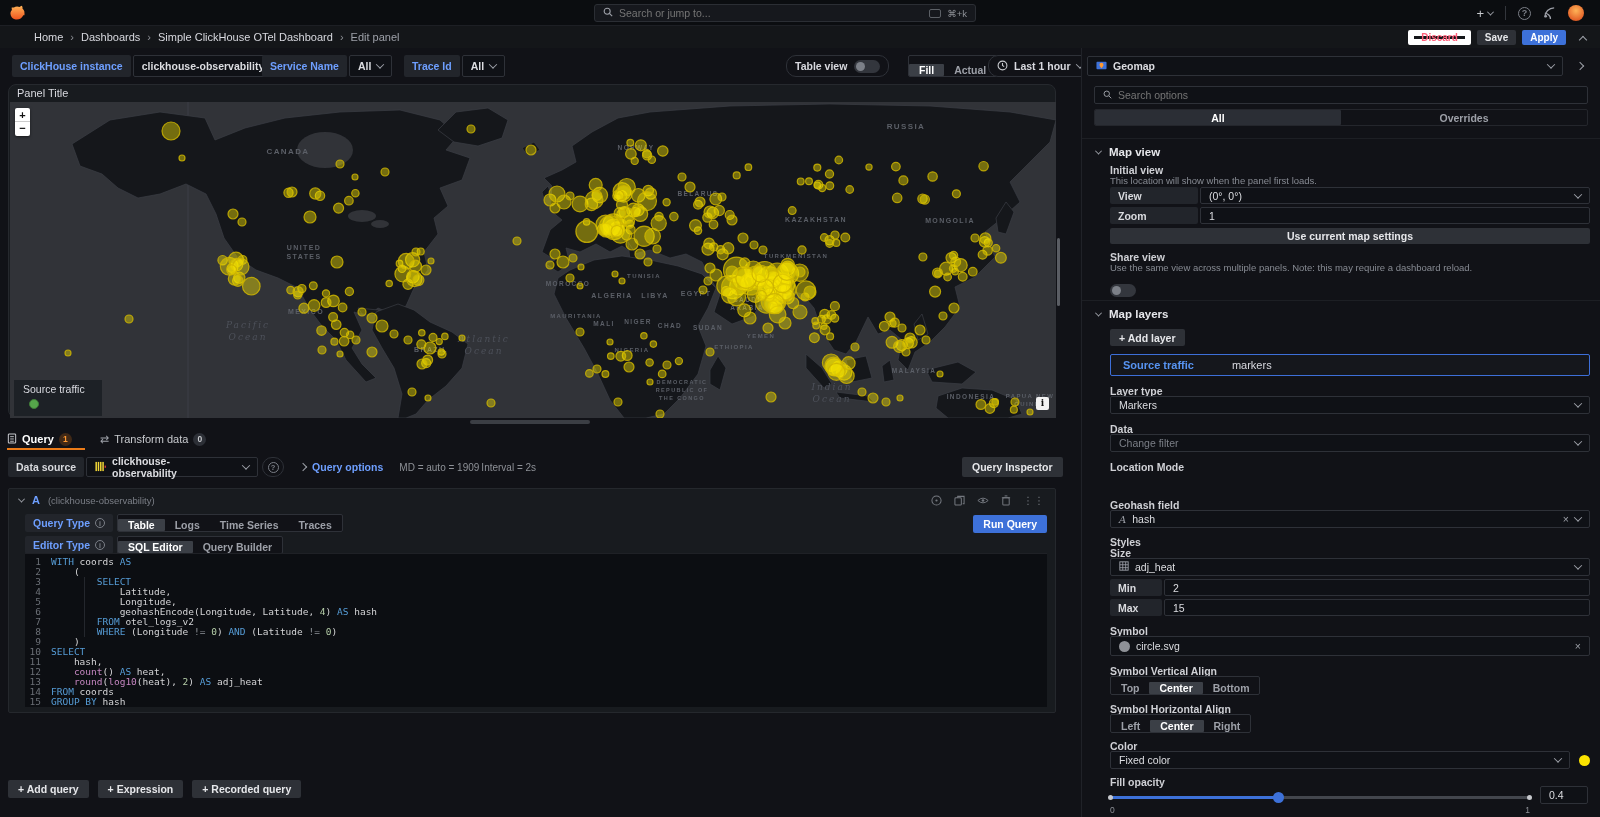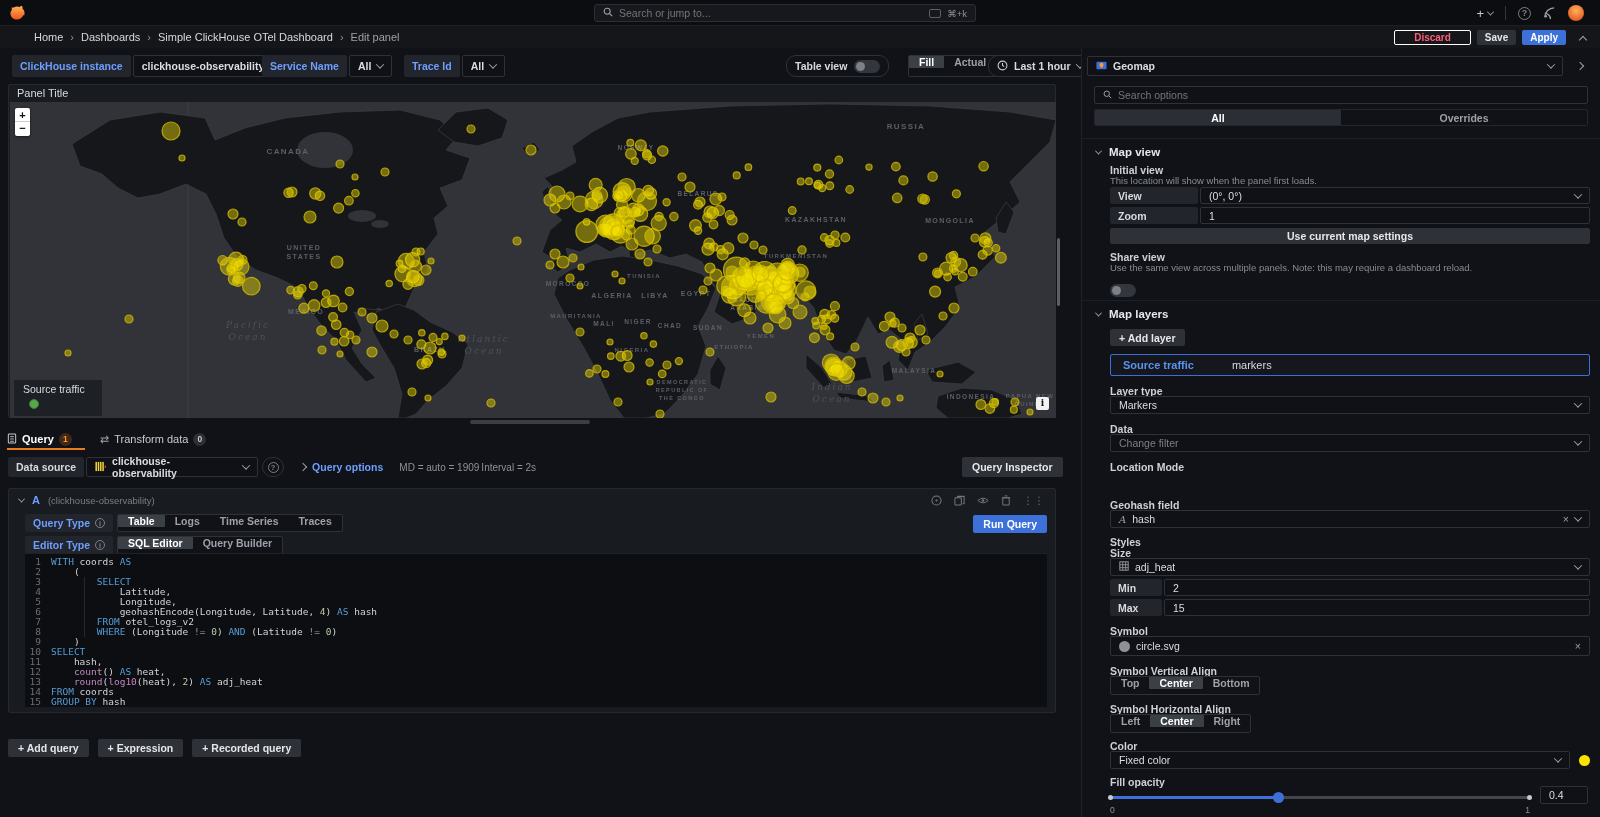--- a/index.html
+++ b/index.html
@@ -10,21 +10,21 @@
 .bx{border:1px solid #2e3138;border-radius:10px;background:#111217}
 .lbl{background:#22252b;border-radius:2px;display:flex;align-items:center;padding:0 8px;color:#d9dade;font-size:10.5px;font-weight:600}
 .blue{color:#6e9fff}
 .dim{color:#8e9197}
 .cv{display:inline-block;width:6px;height:6px;border-right:1.4px solid #9da0a8;border-bottom:1.4px solid #9da0a8;flex:none}
 .cvd{transform:rotate(45deg) translate(-1px,-1px)}
 .cvr{transform:rotate(-45deg)}
 .cvu{transform:rotate(-135deg)}
 .sel{display:flex;align-items:center;background:#0f1116;border:1px solid #2e3138;border-radius:2px;padding:0 8px;color:#dcdde1;font-size:10.5px;gap:6px}
 .sel .sp{flex:1}
-.segwrap{display:flex;border:1px solid #2e3138;border-radius:2px;background:#111217;align-items:flex-start}
+.segwrap{display:flex;border:1px solid #2e3138;border-radius:2px;background:#111217;align-items:flex-end}
 .sg{display:flex;align-items:center;padding:0 10px;color:#9da0a8;font-weight:600;font-size:10.5px}
 .sg.on{background:#3b3f46;color:#fff;border-radius:1px}
 .btn{display:inline-flex;align-items:center;justify-content:center;border-radius:2px;font-size:10.5px;font-weight:600;white-space:nowrap}
 .btn-gray{background:#2e3137;color:#e6e7ea}
 .btn-blue{background:#3d71d9;color:#fff}
 .toggle{width:26px;height:13px;border-radius:7px;background:#33363d;position:relative;flex:none}
 .toggle:after{content:"";position:absolute;left:2px;top:2px;width:9px;height:9px;border-radius:50%;background:#7c8088}
 .flabel{color:#cfd0d5;font-weight:600;font-size:10.5px}
 .fdesc{color:#878b93;font-size:9.5px;line-height:1.25}
 .sect{display:flex;align-items:center;gap:8px;font-weight:700;font-size:11.5px;color:#e6e7eb}
@@ -86,21 +86,21 @@
   <div class="abs row" style="left:34px;top:0;height:22px;gap:7px;font-size:11px">
     <span style="color:#d8d9df">Home</span>
     <span class="dim">›</span>
     <span style="color:#d8d9df">Dashboards</span>
     <span class="dim">›</span>
     <span style="color:#d8d9df">Simple ClickHouse OTel Dashboard</span>
     <span class="dim">›</span>
     <span style="color:#9da0a8">Edit panel</span>
   </div>
   <div class="abs row" style="right:14px;top:4px;height:15px;gap:6px">
-    <span class="btn" style="height:15px;padding:0 19px;border:1px solid #ffffff;color:#ff5e79;font-size:10px">Discard</span>
+    <span class="btn" style="height:15px;padding:0 7px;border:6px solid #ffffff;color:#ff5e79;font-size:10px">Discard</span>
     <span class="btn btn-gray" style="height:15px;padding:0 8px;font-size:10px">Save</span>
     <span class="btn btn-blue" style="height:15px;padding:0 8px;font-size:10px">Apply</span>
     <span class="cv cvu" style="margin-left:8px;margin-top:4px"></span>
   </div>
 </div>
 
 <div class="abs row" style="left:12px;top:55px;height:22px;gap:2px">
   <span class="lbl blue" style="height:22px;color:#6e9fff">ClickHouse instance</span>
   <span class="sel" style="height:22px;min-width:124px;font-weight:600">
       <span>clickhouse-observability</span>
@@ -142,21 +142,21 @@
 
 <div class="abs row bx" style="left:1082px;top:55px;height:22px;width:24px;justify-content:center">
   <svg width="11" height="11" viewBox="0 0 12 12">
       <circle cx="5" cy="5" r="3.6" fill="none" stroke="#c7c9cd" stroke-width="1.2"></circle>
       <line x1="3.2" y1="5" x2="6.8" y2="5" stroke="#c7c9cd" stroke-width="1.2"></line>
       <line x1="8" y1="8" x2="11" y2="11" stroke="#c7c9cd" stroke-width="1.2"></line>
     </svg>
 </div>
 <div class="abs row bx" style="left:1110px;top:55px;height:22px;width:24px;justify-content:center;color:#c7c9cd;font-size:12px">⟳</div>
 
-<div class="abs" style="left:8px;top:84px;width:1048px;height:334px;background:#181b1f;border:1px solid #26292e;border-radius:2px">
+<div class="abs" style="left:8px;top:84px;width:1048px;height:334px;background:#181b1f;border:1px solid #26292e;border-radius:8px">
   <div style="height:17px;line-height:17px;padding-left:8px;font-size:11px;color:#d8d9df;font-weight:500">Panel Title</div>
   <div class="abs" style="left:1px;top:17px;width:1046px;height:316px;background:#313338;overflow:hidden">
     <svg id="map-svg" width="1046" height="316" viewBox="0 0 1046 316" preserveAspectRatio="none">
       <line x1="178" y1="0" x2="178" y2="316" stroke="#3c3f46" stroke-width="1"></line>
       <g>
         <path class="land" d="M62,42 L100,18 L150,10 L195,16 L205,38 L235,26 L275,16 L330,10 L390,8 L430,18 L448,34 L436,48 L460,56 L452,78 L430,86 L438,104 L424,116 L428,132 L414,150 L418,168 L404,186 L396,204 L382,212 L368,206 L358,214 L344,210 L352,228 L342,246 L352,262 L366,276 L356,280 L336,258 L326,238 L312,224 L300,208 L288,186 L268,176 L246,168 L228,156 L214,136 L206,112 L196,92 L176,82 L150,92 L128,96 L108,86 L92,72 L70,64 Z"></path>
         <ellipse cx="315" cy="48" rx="28" ry="18" fill="#313338"></ellipse>
         <ellipse cx="352" cy="114" rx="14" ry="6" fill="#313338"></ellipse>
         <ellipse cx="370" cy="122" rx="9" ry="4" fill="#313338"></ellipse>
         <path class="land" d="M428,28 L446,10 L478,6 L498,18 L492,36 L468,44 L444,40 Z"></path>
@@ -710,21 +710,21 @@
       <span class="sg">Query Builder</span>
     </span>
     <span class="btn btn-blue" style="position:absolute;right:8px;top:26px;height:18px;padding:0 10px">Run Query</span>
   </div>
   <div class="abs" style="left:16px;top:64px;right:8px;height:154px;background:#0c0e12;border-top:1px solid #1f2126;padding-top:3px;overflow:hidden">
     <div class="abs" style="left:59px;top:23px;width:1px;height:60px;background:#24272d"></div>
     <div id="sql-code"><div class="sql-line"><span class="ln">1</span><span><span class="tk-k">WITH</span><span class="tk-p"> coords </span><span class="tk-k">AS</span></span></div><div class="sql-line"><span class="ln">2</span><span><span class="tk-p">    (</span></span></div><div class="sql-line"><span class="ln">3</span><span><span class="tk-p">        </span><span class="tk-k">SELECT</span></span></div><div class="sql-line"><span class="ln">4</span><span><span class="tk-p">            Latitude,</span></span></div><div class="sql-line"><span class="ln">5</span><span><span class="tk-p">            Longitude,</span></span></div><div class="sql-line"><span class="ln">6</span><span><span class="tk-p">            geohashEncode(Longitude, Latitude, </span><span class="tk-n">4</span><span class="tk-p">) </span><span class="tk-k">AS</span><span class="tk-p"> hash</span></span></div><div class="sql-line"><span class="ln">7</span><span><span class="tk-p">        </span><span class="tk-k">FROM</span><span class="tk-p"> otel_logs_v2</span></span></div><div class="sql-line"><span class="ln">8</span><span><span class="tk-p">        </span><span class="tk-k">WHERE</span><span class="tk-p"> (Longitude </span><span class="tk-o">!=</span><span class="tk-p"> </span><span class="tk-n">0</span><span class="tk-p">) </span><span class="tk-k">AND</span><span class="tk-p"> (Latitude </span><span class="tk-o">!=</span><span class="tk-p"> </span><span class="tk-n">0</span><span class="tk-p">)</span></span></div><div class="sql-line"><span class="ln">9</span><span><span class="tk-p">    )</span></span></div><div class="sql-line"><span class="ln">10</span><span><span class="tk-k">SELECT</span></span></div><div class="sql-line"><span class="ln">11</span><span><span class="tk-p">    hash,</span></span></div><div class="sql-line"><span class="ln">12</span><span><span class="tk-p">    </span><span class="tk-f">count</span><span class="tk-p">() </span><span class="tk-k">AS</span><span class="tk-p"> heat,</span></span></div><div class="sql-line"><span class="ln">13</span><span><span class="tk-p">    </span><span class="tk-f">round</span><span class="tk-p">(</span><span class="tk-f">log10</span><span class="tk-p">(heat), </span><span class="tk-n">2</span><span class="tk-p">) </span><span class="tk-k">AS</span><span class="tk-p"> adj_heat</span></span></div><div class="sql-line"><span class="ln">14</span><span><span class="tk-k">FROM</span><span class="tk-p"> coords</span></span></div><div class="sql-line"><span class="ln">15</span><span><span class="tk-k">GROUP BY</span><span class="tk-p"> hash</span></span></div></div>
   </div>
 </div>
 
-<div class="abs row" style="left:8px;top:739px;gap:9px">
+<div class="abs row" style="left:8px;top:780px;gap:9px">
   <span class="btn btn-gray" style="height:18px;padding:0 10px">+ Add query</span>
   <span class="btn btn-gray" style="height:18px;padding:0 10px">+ Expression</span>
   <span class="btn btn-gray" style="height:18px;padding:0 10px">+ Recorded query</span>
 </div>
 
 <div class="abs" style="left:1081px;top:48px;width:519px;height:769px;background:#111217;border-left:1px solid #202228">
 
   <div class="sel abs" style="left:5px;top:8px;width:476px;height:20px">
     <span><svg width="11" height="11" viewBox="0 0 12 12">
           <rect x="0.5" y="2" width="11" height="8" rx="1" fill="#3d71d9"></rect>

